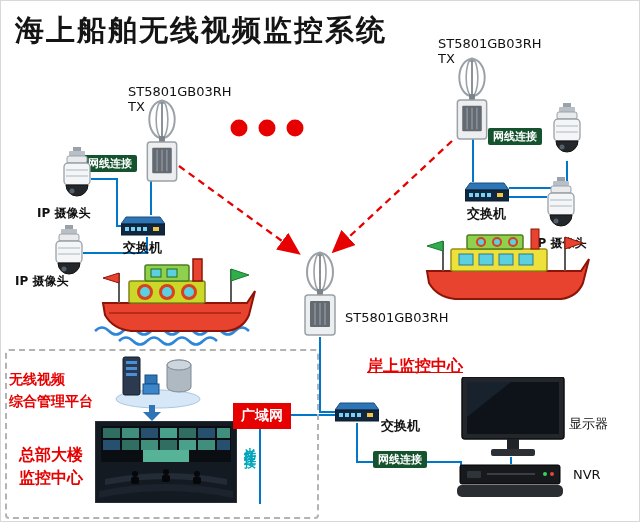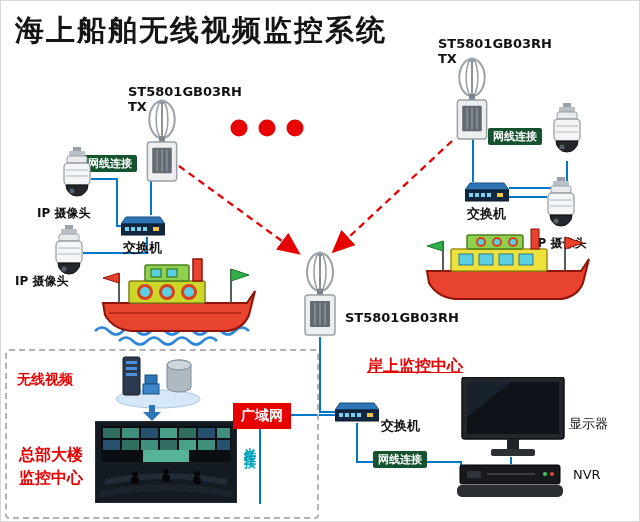--- a/index.html
+++ b/index.html
@@ -3,21 +3,21 @@
 <meta charset="utf-8">
 <style>
   html,body{margin:0;padding:0;background:#fff;}
   #canvas{
     position:relative;width:640px;height:522px;background:#ffffff;
     font-family:"DejaVu Sans","Liberation Sans",sans-serif;
     overflow:hidden;border:1px solid #d8d8d8;box-sizing:border-box;
   }
   .abs{position:absolute;}
   .title{font-size:29px;font-weight:bold;color:#141414;letter-spacing:2px;white-space:nowrap;}
-  .dev-lbl{font-size:13px;font-weight:bold;color:#111;line-height:1.15;white-space:nowrap;}
+  .dev-lbl{font-size:13px;font-weight:normal;color:#111;line-height:1.15;white-space:nowrap;}
   .blk-lbl{font-size:13px;font-weight:bold;color:#111;white-space:nowrap;}
   .cyan-tag{
     background:#14532d;color:#fff;font-size:11px;font-weight:bold;
     padding:2px 5px;border-radius:2px;white-space:nowrap;line-height:1.2;
   }
   .red-txt{color:#e60000;font-weight:bold;}
   .wan-tag{
     background:#e60000;color:#fff;font-size:14px;font-weight:bold;
     padding:4px 8px;border-radius:0;white-space:nowrap;
   }
@@ -229,22 +229,23 @@
     <line x1="18" y1="54" x2="18" y2="76" stroke="#8d949c" stroke-width="1.5"></line>
     <line x1="23" y1="54" x2="23" y2="76" stroke="#8d949c" stroke-width="1.5"></line>
     <line x1="28" y1="54" x2="28" y2="76" stroke="#8d949c" stroke-width="1.5"></line>
   </svg>
   <div class="abs dev-lbl" style="left:344px;top:310px;">
     <div>ST5801GB03RH</div>
   </div>
 
   <div class="abs dashed-box" style="left:4px;top:348px;width:310px;height:166px;"></div>
 
-  <div class="abs red-txt platform-lbl" style="left:16px;top:368px;">
+  <div class="abs red-txt platform-lbl" style="left:8px;top:368px;">
     <div>无线视频</div>
+    <div>综合管理平台</div>
   </div>
 
   <svg class="abs" style="left:110px;top:350px;" width="92" height="58" viewBox="0 0 92 58">
     <ellipse cx="47" cy="48" rx="42" ry="9" fill="#d6e8f7" stroke="#a8c6e0"></ellipse>
     <rect x="12" y="6" width="17" height="38" rx="2" fill="#2b3a4e" stroke="#141c26"></rect>
     <rect x="15" y="10" width="11" height="3" fill="#4a90d9"></rect>
     <rect x="15" y="16" width="11" height="3" fill="#4a90d9"></rect>
     <rect x="15" y="22" width="11" height="3" fill="#4a90d9"></rect>
     <rect x="34" y="24" width="12" height="9" fill="#2e75b6" stroke="#1b4f82"></rect>
     <rect x="32" y="33" width="16" height="10" fill="#3a86c8" stroke="#1b4f82"></rect>

